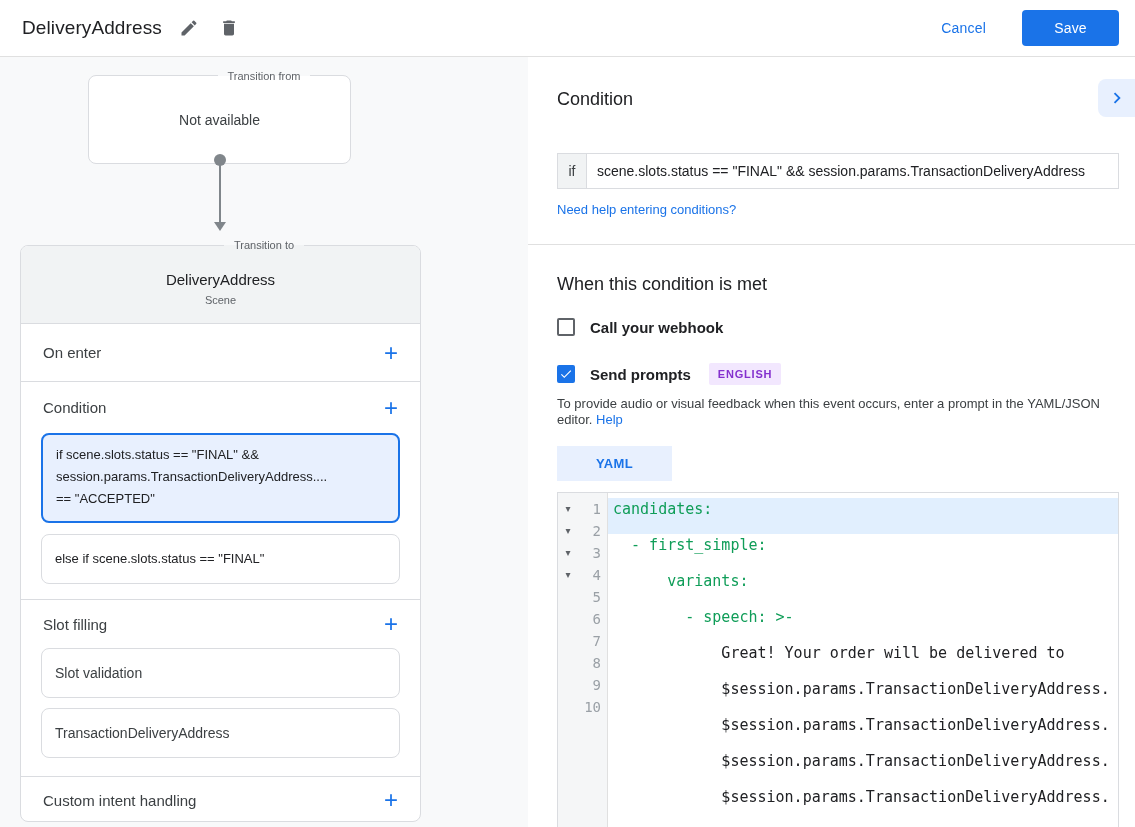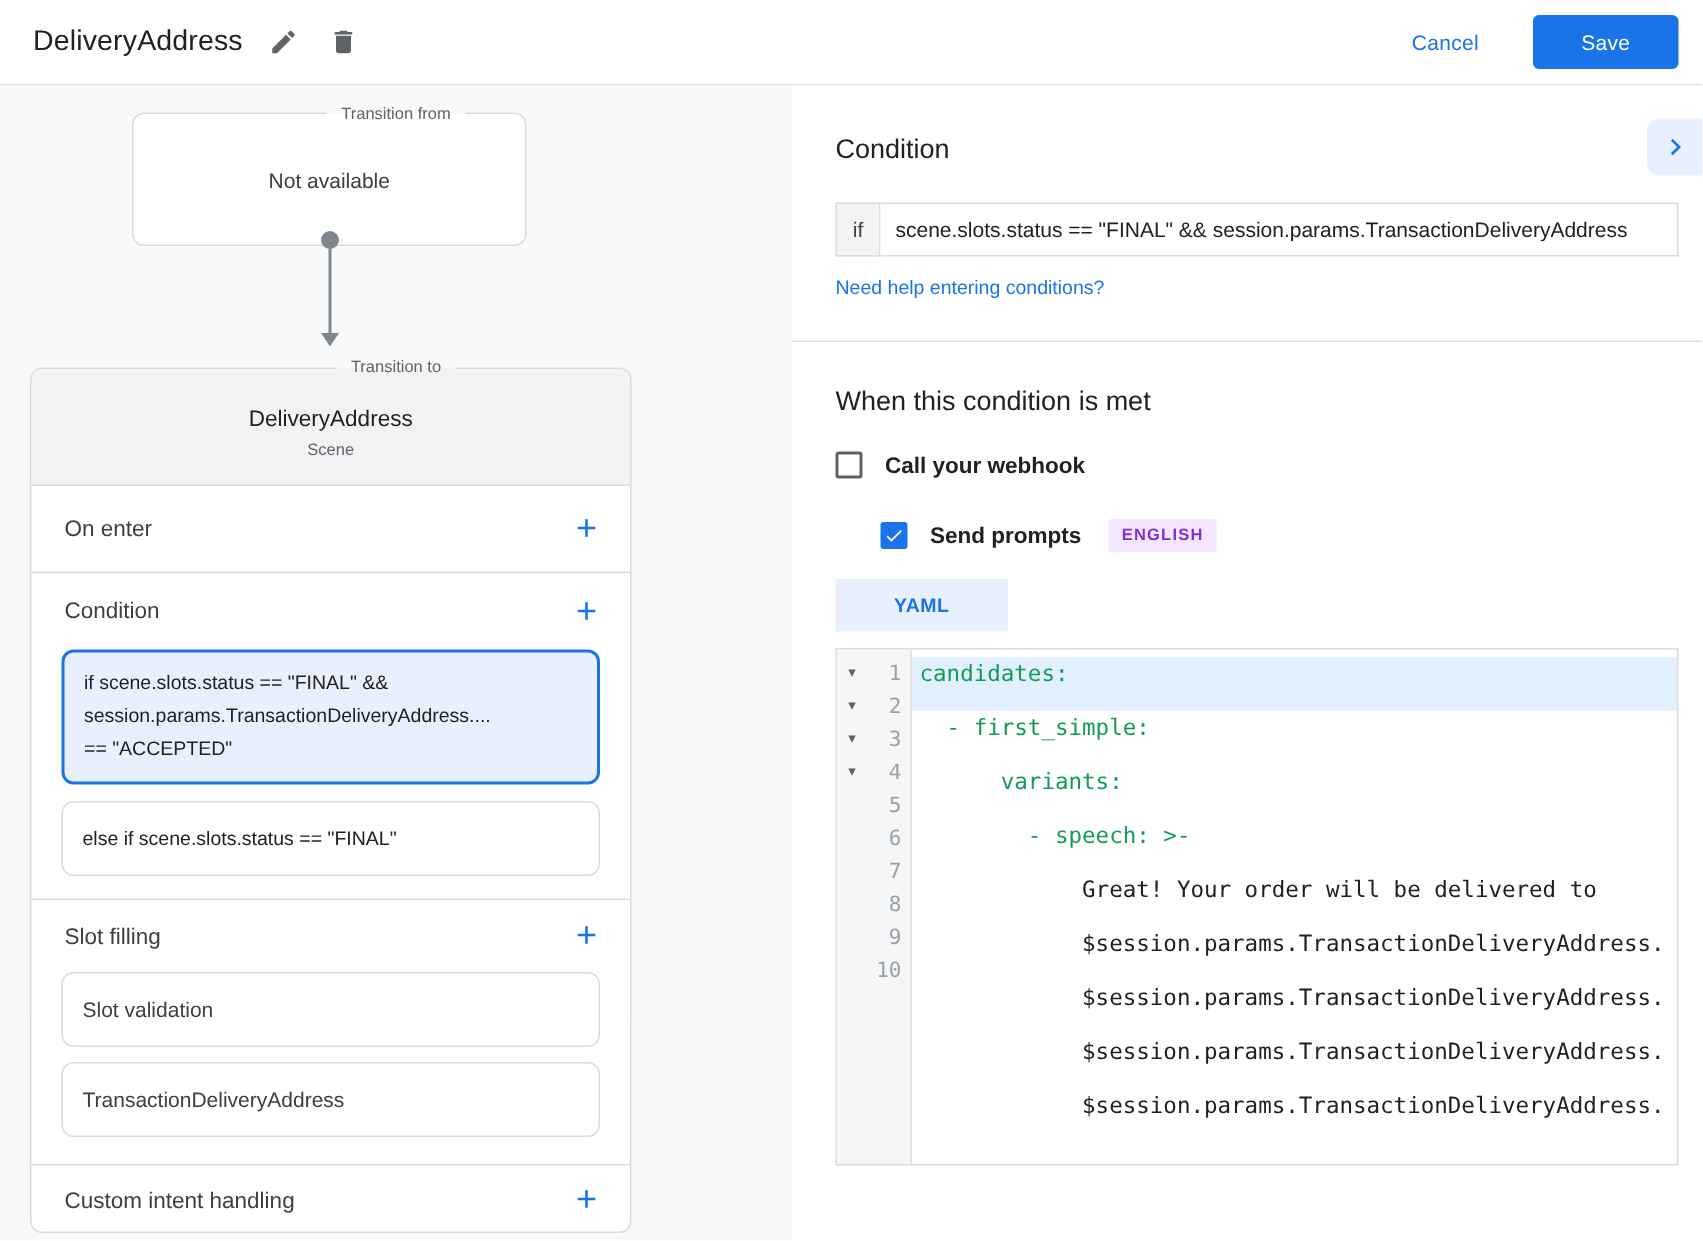--- a/index.html
+++ b/index.html
@@ -67,32 +67,32 @@
   .cond-section { height:218px; }
   .slot-section { height:177px; }
 
   
   .cond-sec, .met-sec { display:flow-root; }
   .panel-h2 { font-size:18px; font-weight:400; color:#202124; }
   .cond-title { margin-top:32px; }
   .collapse-btn { position:absolute; right:-7px; top:22px; width:44px; height:38px; border:none;
     background:#e8f0fe; border-radius:8px; cursor:pointer; display:flex; align-items:center; padding-left:8px; }
   .collapse-btn svg { width:22px; height:22px; fill:#1a73e8; }
-  .if-row { display:flex; margin-top:25px; height:36px; }
+  .if-row { display:flex; margin-top:43px; height:36px; }
   .if-label { width:30px; background:#f1f3f4; border:1px solid #dadce0; display:flex; align-items:center;
     justify-content:center; font-size:14px; color:#3c4043; flex:0 0 30px; }
   .if-input { flex:1; border:1px solid #dadce0; border-left:none; padding:0 10px; font-size:14px;
     color:#202124; font-family:"Liberation Sans",sans-serif; outline:none; background:#fff; min-width:0; }
   .help-link { display:inline-block; margin-top:13px; font-size:13px; color:#1a73e8; text-decoration:none; cursor:pointer; }
   .hdivider { margin:26px -16px 0 -29px; border-top:1px solid #e0e0e0; }
 
   
   .met-title { margin-top:29px; }
   .cb-row { display:flex; align-items:center; margin-top:23px; cursor:pointer; }
-  .cb-row.prompts { margin-top:27px;margin-left:30px; }
+  .cb-row.prompts { margin-top:27px; }
   .checkbox { width:18px; height:18px; border:2px solid #5f6368; border-radius:2px; background:#fff;
     display:flex; align-items:center; justify-content:center; flex:0 0 18px; }
   .checkbox.checked { background:#1a73e8; border-color:#1a73e8; }
   .checkbox svg { width:14px; height:14px; }
   .cb-label { margin-left:15px; font-size:15px; font-weight:700; color:#202124; }
   .lang-badge { margin-left:18px; background:#f2e7fe; color:#8430ce; font-size:11px; font-weight:700;
     letter-spacing:0.8px; padding:5px 9px; border-radius:2px; }
   .desc { margin-top:11px; font-size:13px; line-height:16px; color:#3c4043; max-width:558px; }
   .desc a { color:#1a73e8; text-decoration:none; cursor:pointer; }
 
@@ -219,20 +219,21 @@
         <label class="cb-row prompts">
           <span class="checkbox checked">
             <svg viewBox="0 0 24 24">
                 <path d="M9 16.2L4.8 12l-1.4 1.4L9 19 21 7l-1.4-1.4z" fill="#ffffff"></path>
               </svg>
           </span>
           <span class="cb-label">Send prompts</span>
           <span class="lang-badge">ENGLISH</span>
         </label>
 
+        <p class="desc"><span>To provide audio or visual feedback when this event occurs, enter a prompt in the YAML/JSON editor.</span> <a>Help</a></p>
 
         <div class="tabs">
           <div class="tab active">YAML</div>
         </div>
 
         <div class="editor">
           <div class="gutter" id="gutter">
               <div class="g-row">
                 <span class="fold">▾</span>
                 <span class="lnum">1</span>

